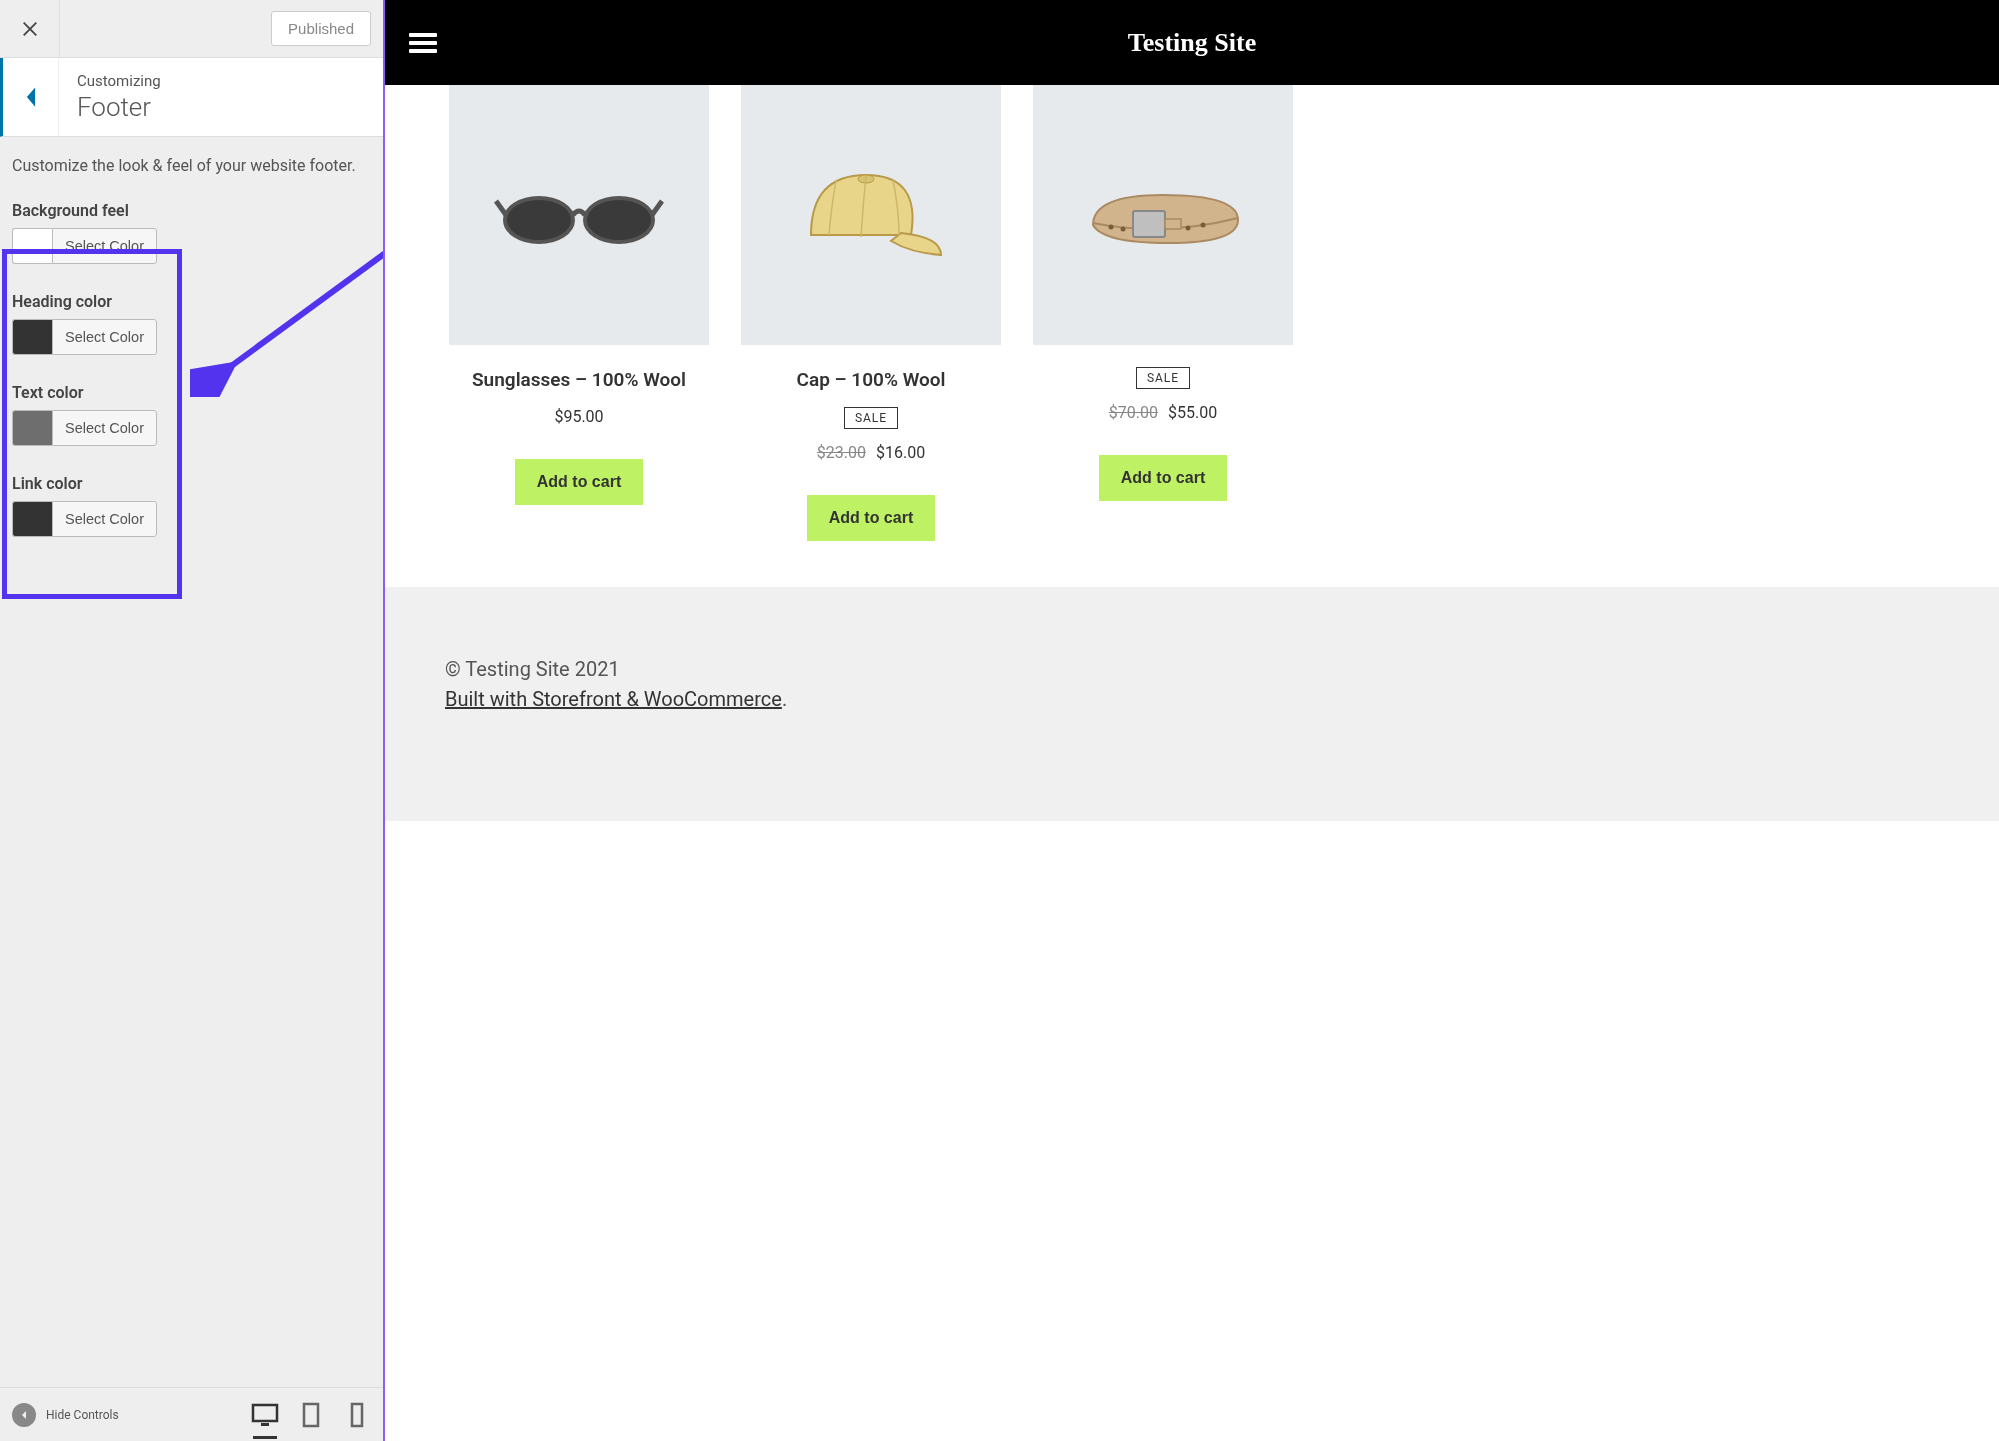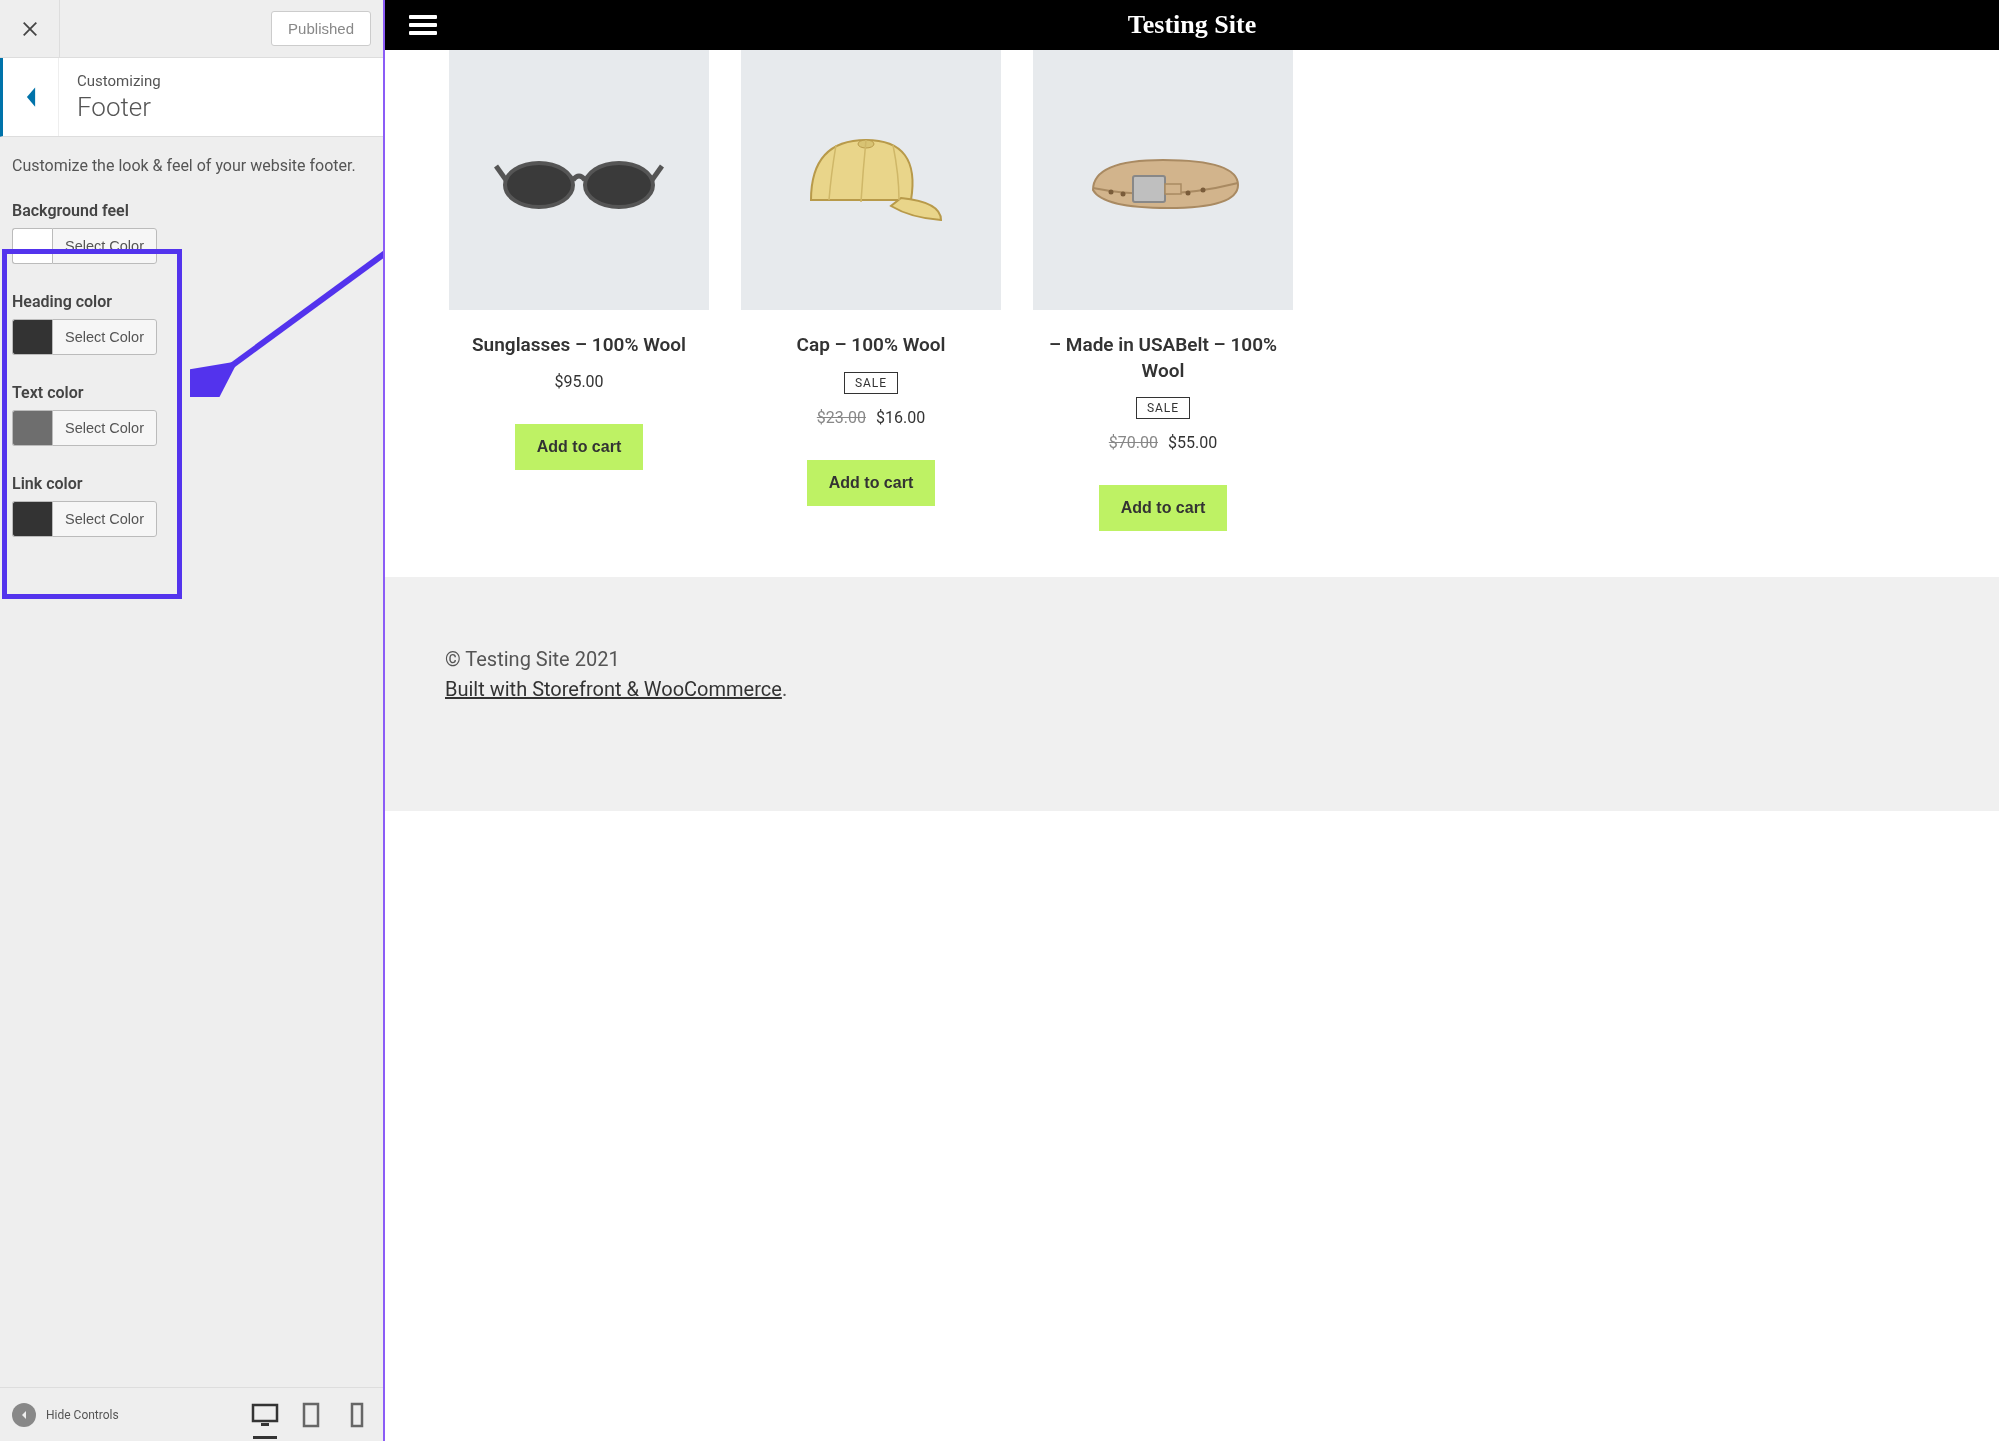--- a/index.html
+++ b/index.html
@@ -131,21 +131,21 @@
 
   
   .preview {
     flex: 1;
     display: flex;
     flex-direction: column;
     background: #fff;
     overflow: hidden;
   }
   .preview-header {
-    height: 50px;
+    height: 85px;
     background: #000;
     color: #fff;
     display: flex;
     align-items: center;
     padding: 0 24px;
     position: relative;
   }
   .hamburger { cursor: pointer; }
   .hamburger div { width: 28px; height: 4px; background: #fff; margin: 4px 0; border-radius:1px; }
   .site-title {
@@ -381,21 +381,20 @@
             <path d="M20 60 Q20 30 90 30 Q165 30 165 55 Q165 78 95 78 Q30 78 20 60 Z" fill="#d2b48c" stroke="#a98a62" stroke-width="2"></path>
             <path d="M20 58 Q90 72 165 53" fill="none" stroke="#a98a62" stroke-width="2"></path>
             <rect x="60" y="46" width="32" height="26" fill="#bfbfbf" stroke="#888" stroke-width="2" rx="2"></rect>
             <rect x="92" y="54" width="16" height="10" fill="#d2b48c" stroke="#a98a62" stroke-width="1.5"></rect>
             <circle cx="38" cy="62" r="2.5" fill="#7a5c3a"></circle>
             <circle cx="50" cy="64" r="2.5" fill="#7a5c3a"></circle>
             <circle cx="115" cy="63" r="2.5" fill="#7a5c3a"></circle>
             <circle cx="130" cy="60" r="2.5" fill="#7a5c3a"></circle>
           </svg>
         </div>
-        <div class="product-title"> – Made in USABelt – 100% Wool</div>
         <div class="sale-badge">SALE</div>
         <div class="price-row">
           <span class="old-price">$70.00</span><span>$55.00</span>
         </div>
         <button class="add-cart">Add to cart</button>
       </div>
 
     </div>
 
     <div class="footer-area">

